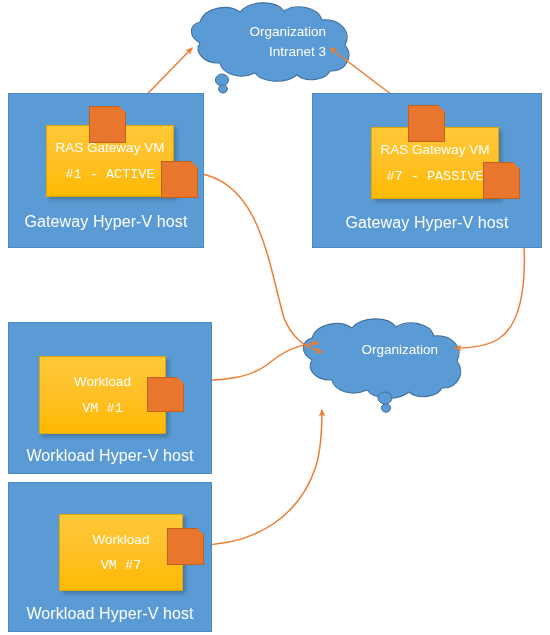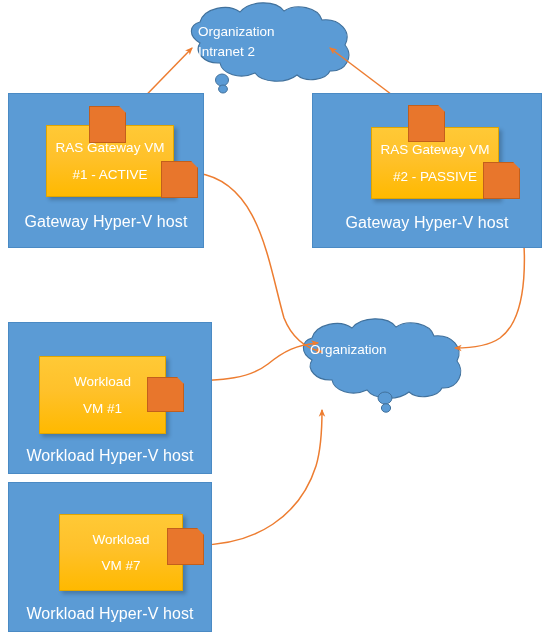--- a/index.html
+++ b/index.html
@@ -46,32 +46,32 @@
     align-items: center;
     justify-content: center;
   }
   .vm-line {
     color: #ffffff;
     font-size: 13.5px;
     line-height: 1.0;
     text-align: center;
     white-space: nowrap;
   }
-  .vm-line + .vm-line { margin-top: 13px; }
+  .vm-line + .vm-line { margin-top: 13px; font-family: Liberation Mono, monospace; }
   .nic {
     position: absolute;
     background: #e8762c;
     border: 1px solid #c25f1c;
     box-sizing: border-box;
     -webkit-clip-path: polygon(0 0, calc(100% - 7px) 0, 100% 7px, 100% 100%, 0 100%);
     clip-path: polygon(0 0, calc(100% - 7px) 0, 100% 7px, 100% 100%, 0 100%);
   }
   .cloud-label {
     position: absolute;
-    text-align: left;
+    text-align: right;
     color: #ffffff;
     font-size: 13.5px;
     line-height: 20px;
     pointer-events: none;
     white-space: nowrap;
   }
 </style>
 </head>
 <body>
 
@@ -122,41 +122,41 @@
 
   <path d="M 519 190 C 527 250, 530 316, 500 338 C 487 347, 470 348, 455 348" stroke="#ed7d31" stroke-width="1.5" fill="none" marker-end="url(#arrowhead)"></path>
 
   <path d="M 176 381 C 226 381, 250 378, 268 364 C 284 351, 296 345, 318 343" stroke="#ed7d31" stroke-width="1.5" fill="none" marker-end="url(#arrowhead)"></path>
 
   <path d="M 198 545 C 256 545, 300 516, 316 466 C 322 446, 322 424, 322 410" stroke="#ed7d31" stroke-width="1.5" fill="none" marker-end="url(#arrowhead)"></path>
 </svg>
 
 <div class="cloud-label" style="left:198px; top:22px; width:128px;">
   <div>Organization</div>
-  <div>Intranet 2</div>
+  <div>Intranet 3</div>
 </div>
 
 <div class="cloud-label" style="left:310px; top:340px; width:128px;">
   <div>Organization</div>
 </div>
 
 <div class="host-box" style="left:8px; top:93px; width:196px; height:155px;">
   <div class="vm-box" style="left:37px; top:31px; width:128px; height:72px;">
     <div class="vm-line">RAS Gateway VM</div>
     <div class="vm-line">#1  - ACTIVE</div>
   </div>
   <div class="nic" style="left:80px; top:12px; width:37px; height:37px;"></div>
   <div class="nic" style="left:152px; top:67px; width:37px; height:37px;"></div>
   <div class="host-label" style="top:119px;">Gateway Hyper-V host</div>
 </div>
 
 <div class="host-box" style="left:312px; top:93px; width:230px; height:155px;">
   <div class="vm-box" style="left:58px; top:33px; width:128px; height:72px;">
     <div class="vm-line">RAS Gateway VM</div>
-    <div class="vm-line">#2  - PASSIVE</div>
+    <div class="vm-line">#7  - PASSIVE</div>
   </div>
   <div class="nic" style="left:95px; top:11px; width:37px; height:37px;"></div>
   <div class="nic" style="left:170px; top:68px; width:37px; height:37px;"></div>
   <div class="host-label" style="top:120px;">Gateway Hyper-V host</div>
 </div>
 
 <div class="host-box" style="left:8px; top:322px; width:204px; height:152px;">
   <div class="vm-box" style="left:30px; top:33px; width:127px; height:78px;">
     <div class="vm-line">Workload</div>
     <div class="vm-line">VM #1</div>

